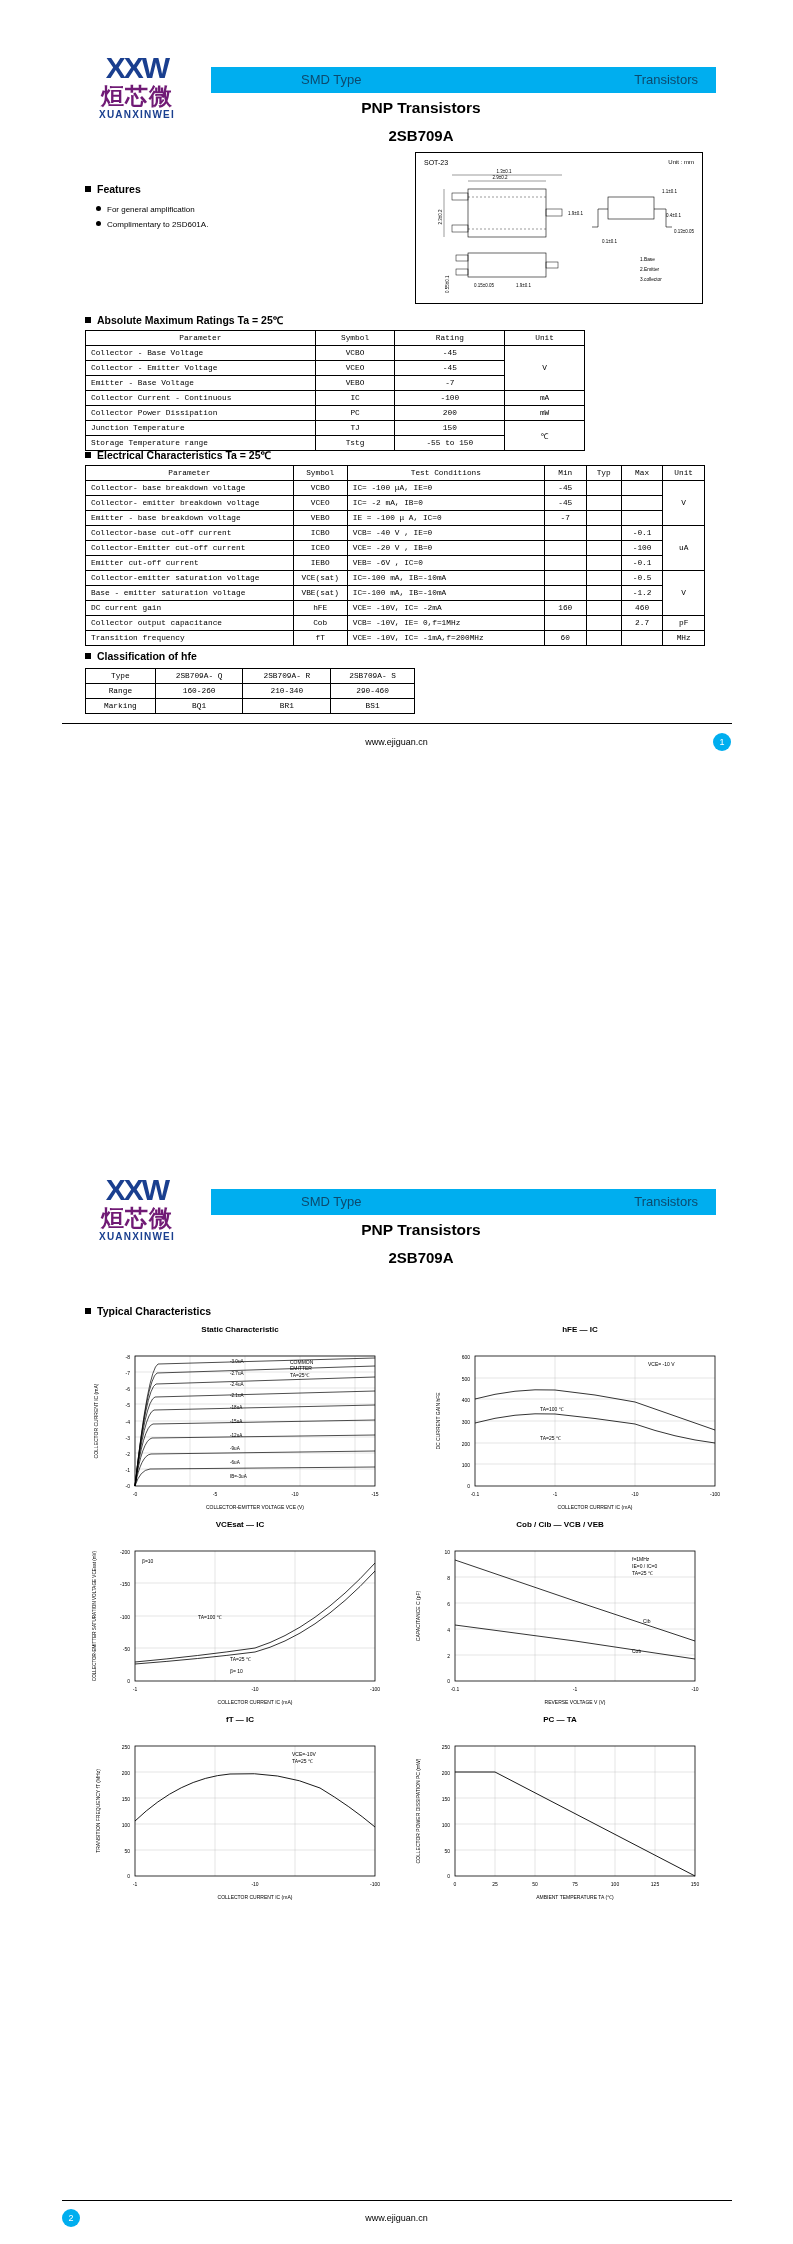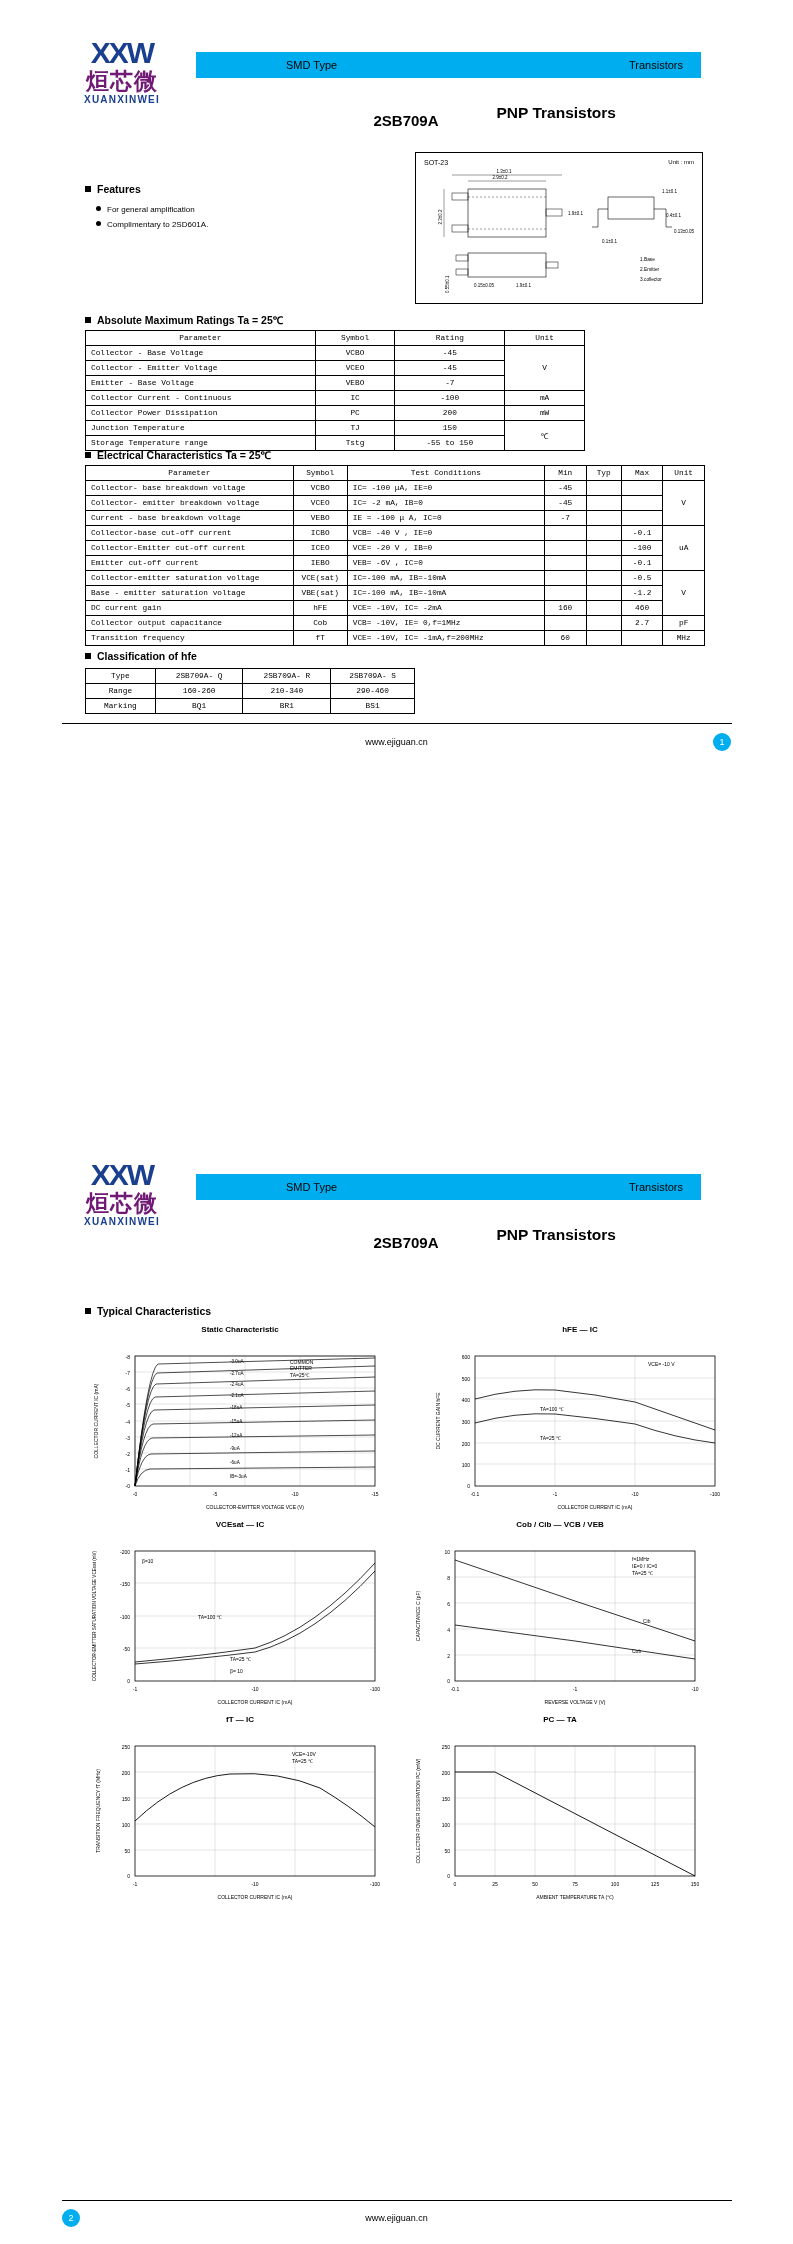--- a/index.html
+++ b/index.html
@@ -7,21 +7,21 @@
   body {
     width: 793px;
     background: #ffffff;
     font-family: "Liberation Sans", sans-serif;
     color: #000;
   }
   .page {
     width: 793px;
     height: 1122px;
     position: relative;
-    padding: 0;
+    padding: 15px;
     overflow: hidden;
   }
   
   .hdr {
     position: relative;
     height: 120px;
   }
   .logo {
     position: absolute;
     left: 62px; top: 38px;
@@ -46,31 +46,31 @@
     font-size: 10px;
     color: #1a3f8f;
     letter-spacing: 1.2px;
     font-weight: bold;
   }
   .blue-bar {
     position: absolute;
     left: 196px; top: 52px;
     width: 505px; height: 26px;
     background: #00AEEF;
-    color: #000000;
-    font-size: 11px;
+    color: #0c4a6e;
+    font-size: 13px;
     line-height: 26px;
   }
   .blue-bar .left { position:absolute; left: 90px; }
   .blue-bar .right { position:absolute; right: 18px; }
   .title-main {
     position: absolute;
-    left: 196px; top: 104px;
+    left: 196px; top: 84px;
     width: 420px;
-    text-align: right;
+    text-align: center;
     font-size: 15.5px;
     font-weight: bold;
   }
   .title-part {
     position: absolute;
     left: 196px; top: 112px;
     width: 420px;
     text-align: center;
     font-size: 15px;
     font-weight: bold;
@@ -304,21 +304,21 @@
         </tr>
     <tr>
           <td class="l">Collector- emitter breakdown voltage</td>
           <td>VCEO</td>
           <td class="l">IC= -2 mA,  IB=0</td>
           <td>-45</td>
           <td></td>
           <td></td>
         </tr>
     <tr>
-          <td class="l">Current - base breakdown voltage</td>
+          <td class="l">Emitter - base breakdown voltage</td>
           <td>VEBO</td>
           <td class="l">IE = -100 μ A,  IC=0</td>
           <td>-7</td>
           <td></td>
           <td></td>
         </tr>
     <tr>
           <td class="l">Collector-base cut-off current</td>
           <td>ICBO</td>
           <td class="l">VCB= -40 V , IE=0</td>

